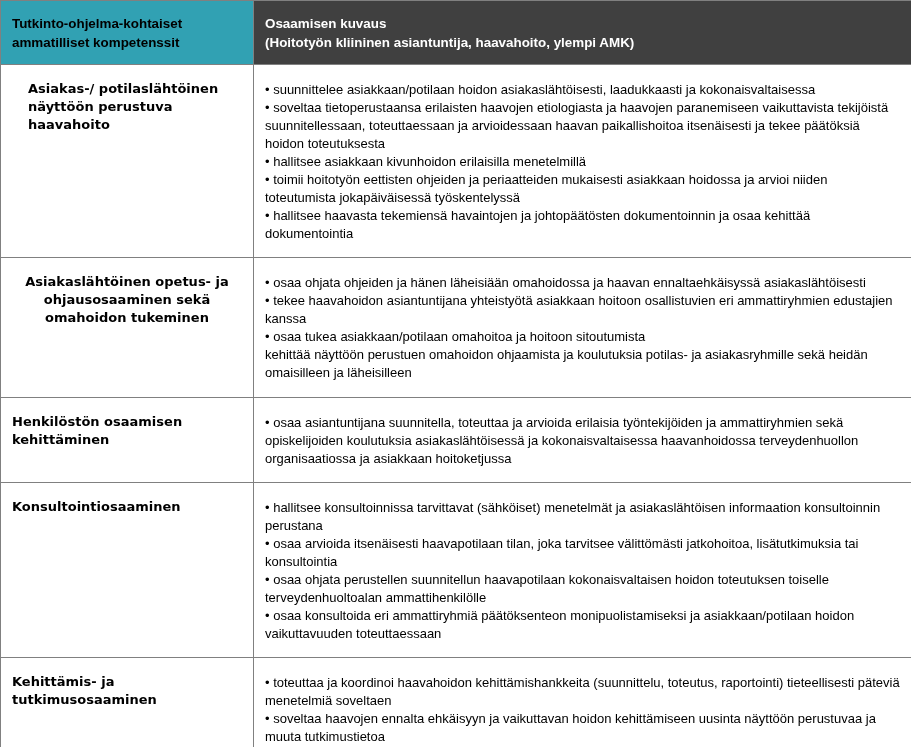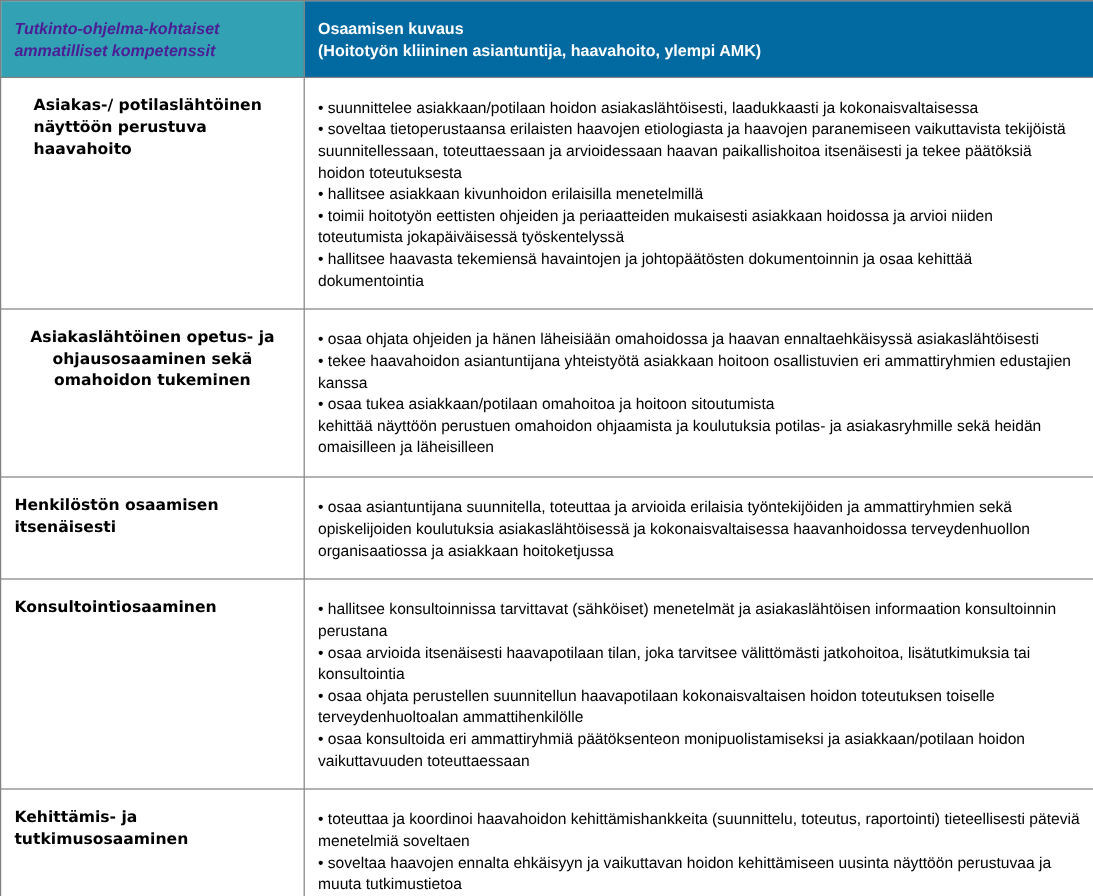--- a/index.html
+++ b/index.html
@@ -60,25 +60,25 @@
 </head>
 <body>
 
 <table class="comp-table">
   <colgroup>
     <col class="c1">
     <col class="c2">
   </colgroup>
   <thead>
     <tr>
-      <th style="background: rgb(49, 161, 179); color: #4c1d95; border-color: rgb(128, 128, 128); font-style: italic;">
+      <th style="background: rgb(49, 161, 179); color: #000000; border-color: rgb(128, 128, 128);">
         <span class="line">Tutkinto-ohjelma-kohtaiset</span>
         <span class="line">ammatilliset kompetenssit</span>
       </th>
-      <th style="background: #0369a1; color: rgb(255, 255, 255); border-color: rgb(128, 128, 128);">
+      <th style="background: #404040; color: rgb(255, 255, 255); border-color: rgb(128, 128, 128);">
         <span class="line">Osaamisen kuvaus</span>
         <span class="line">(Hoitotyön kliininen asiantuntija, haavahoito, ylempi AMK)</span>
       </th>
     </tr>
   </thead>
   <tbody>
     <tr class="row-1">
       <td class="label-cell" style="border-color: rgb(128, 128, 128); padding-left: 27px;">Asiakas-/ potilaslähtöinen näyttöön perustuva haavahoito</td>
       <td class="desc-cell" style="border-color: rgb(128, 128, 128);">
         <span class="item">• suunnittelee asiakkaan/potilaan hoidon asiakaslähtöisesti, laadukkaasti ja kokonaisvaltaisessa</span>
@@ -91,21 +91,21 @@
     <tr class="row-2">
       <td class="label-cell" style="border-color: rgb(128, 128, 128); text-align: center;">Asiakaslähtöinen opetus- ja ohjausosaaminen sekä omahoidon tukeminen</td>
       <td class="desc-cell" style="border-color: rgb(128, 128, 128);">
         <span class="item">• osaa ohjata ohjeiden ja hänen läheisiään omahoidossa ja haavan ennaltaehkäisyssä asiakaslähtöisesti</span>
         <span class="item">• tekee haavahoidon asiantuntijana yhteistyötä asiakkaan hoitoon osallistuvien eri ammattiryhmien edustajien kanssa</span>
         <span class="item">• osaa tukea asiakkaan/potilaan omahoitoa ja hoitoon sitoutumista</span>
         <span class="item">kehittää näyttöön perustuen omahoidon ohjaamista ja koulutuksia potilas- ja asiakasryhmille sekä heidän omaisilleen ja läheisilleen</span>
       </td>
     </tr>
     <tr class="row-3">
-      <td class="label-cell" style="border-color: rgb(128, 128, 128);">Henkilöstön osaamisen itsenäisesti</td>
+      <td class="label-cell" style="border-color: rgb(128, 128, 128);">Henkilöstön osaamisen kehittäminen</td>
       <td class="desc-cell" style="border-color: rgb(128, 128, 128);">
         <span class="item">• osaa asiantuntijana suunnitella, toteuttaa ja arvioida erilaisia työntekijöiden ja ammattiryhmien sekä opiskelijoiden koulutuksia asiakaslähtöisessä ja kokonaisvaltaisessa haavanhoidossa terveydenhuollon organisaatiossa ja asiakkaan hoitoketjussa</span>
       </td>
     </tr>
     <tr class="row-4">
       <td class="label-cell" style="border-color: rgb(128, 128, 128);">Konsultointiosaaminen</td>
       <td class="desc-cell" style="border-color: rgb(128, 128, 128);">
         <span class="item">• hallitsee konsultoinnissa tarvittavat (sähköiset) menetelmät ja asiakaslähtöisen informaation konsultoinnin perustana</span>
         <span class="item">• osaa arvioida itsenäisesti haavapotilaan tilan, joka tarvitsee välittömästi jatkohoitoa, lisätutkimuksia tai konsultointia</span>
         <span class="item">• osaa ohjata perustellen suunnitellun haavapotilaan kokonaisvaltaisen hoidon toteutuksen toiselle terveydenhuoltoalan ammattihenkilölle</span>

